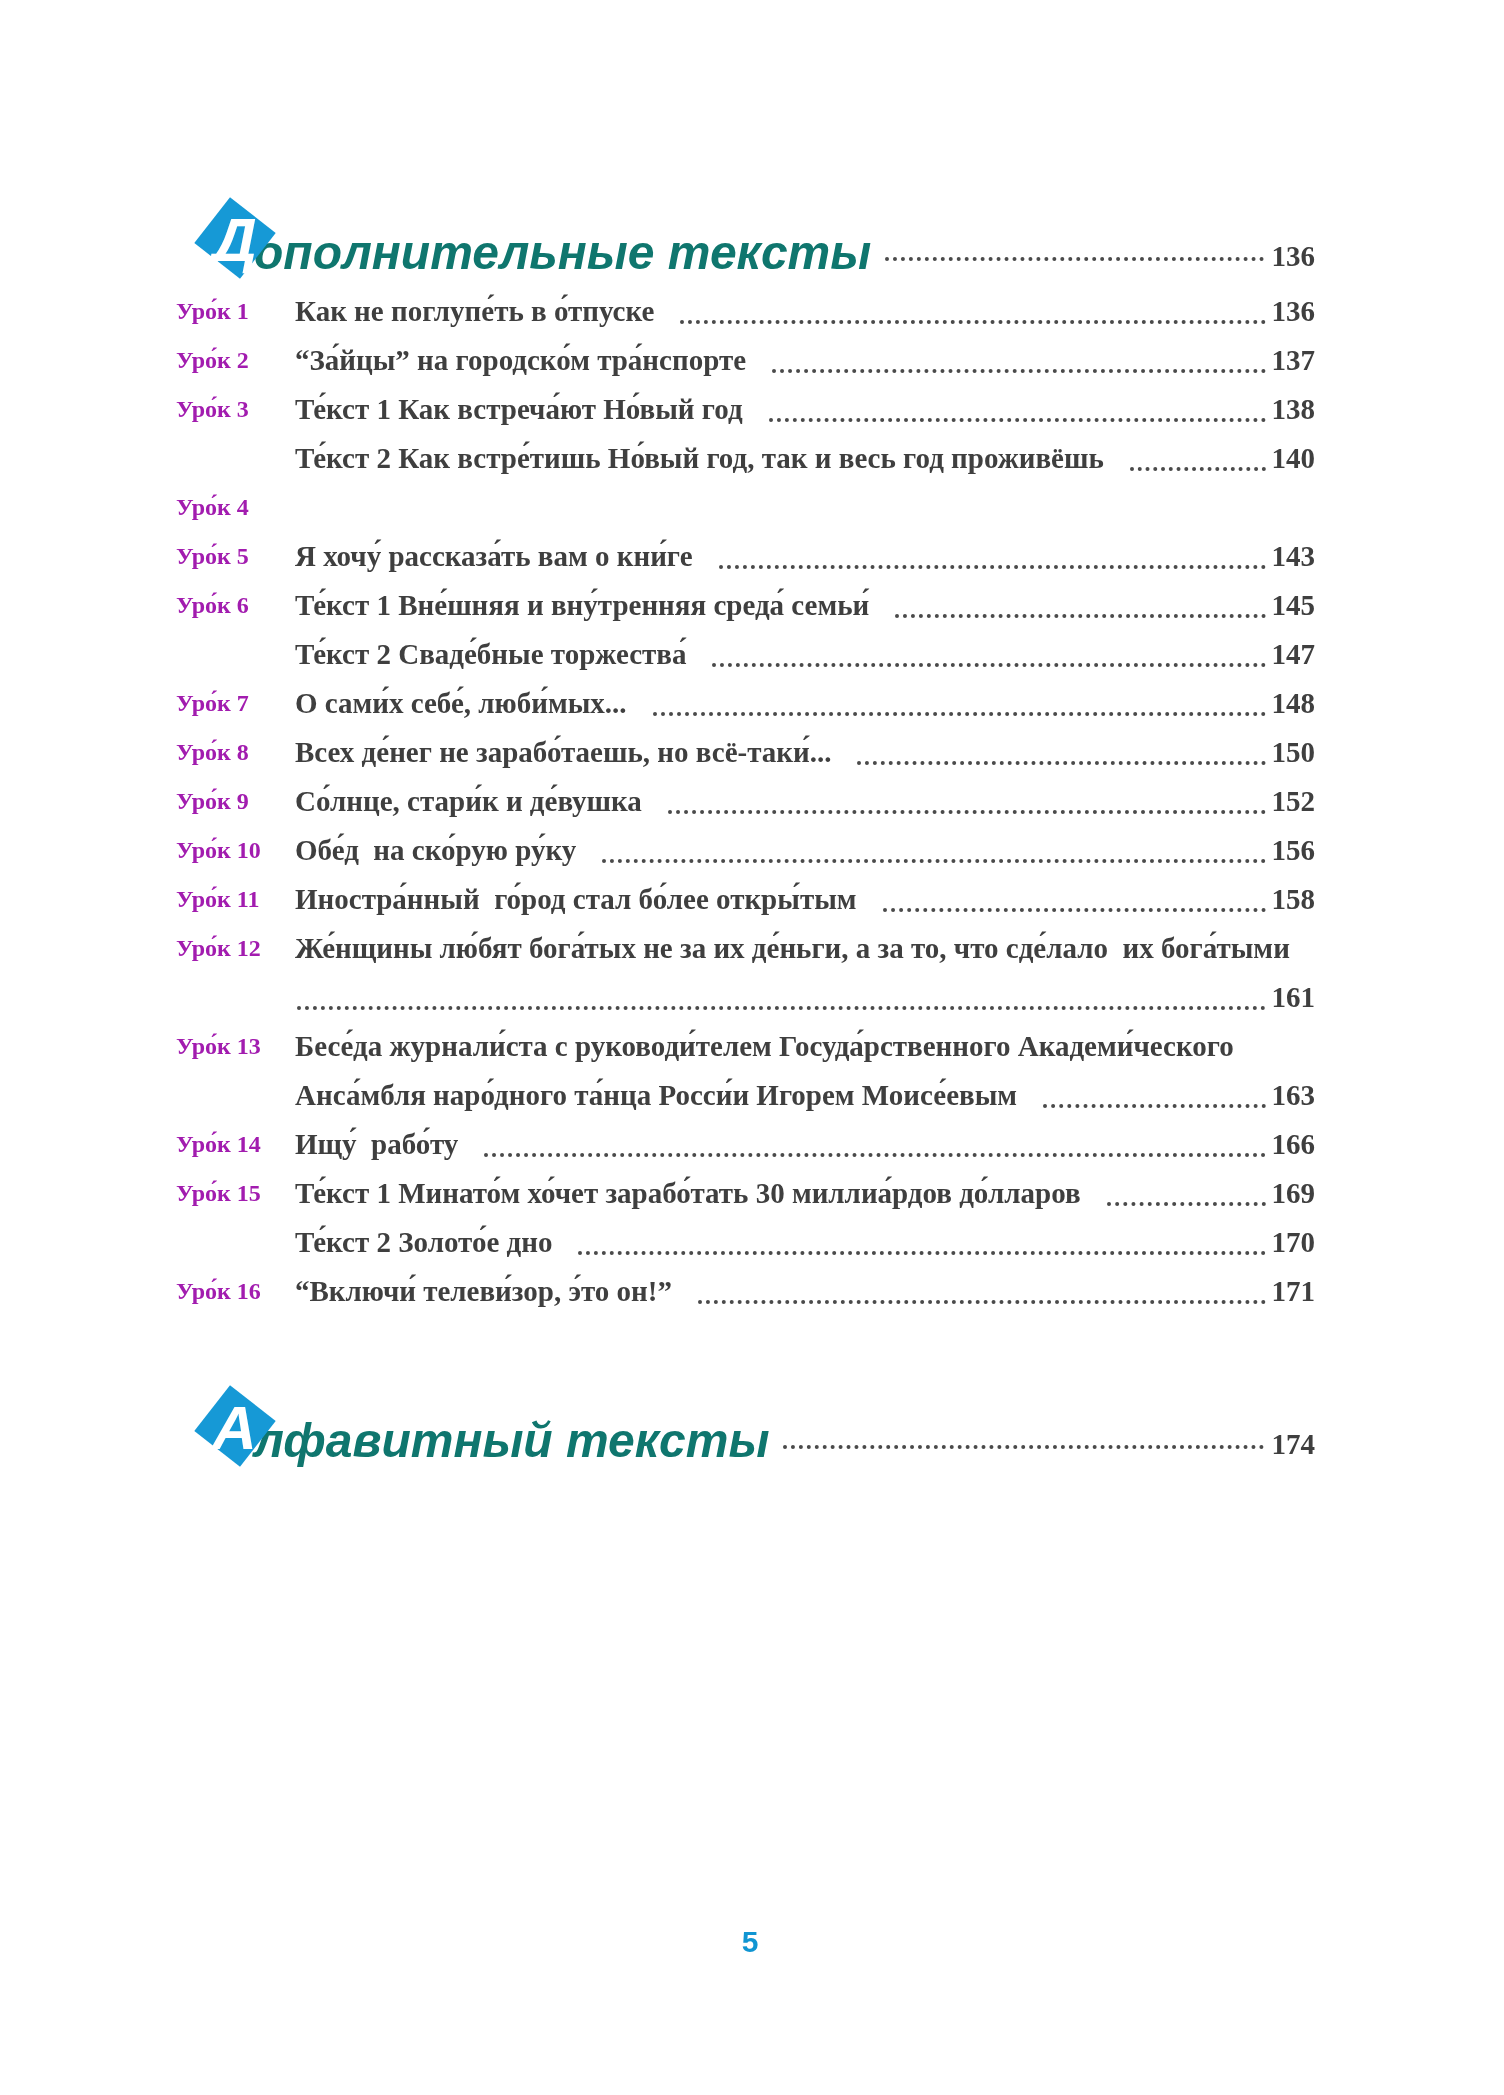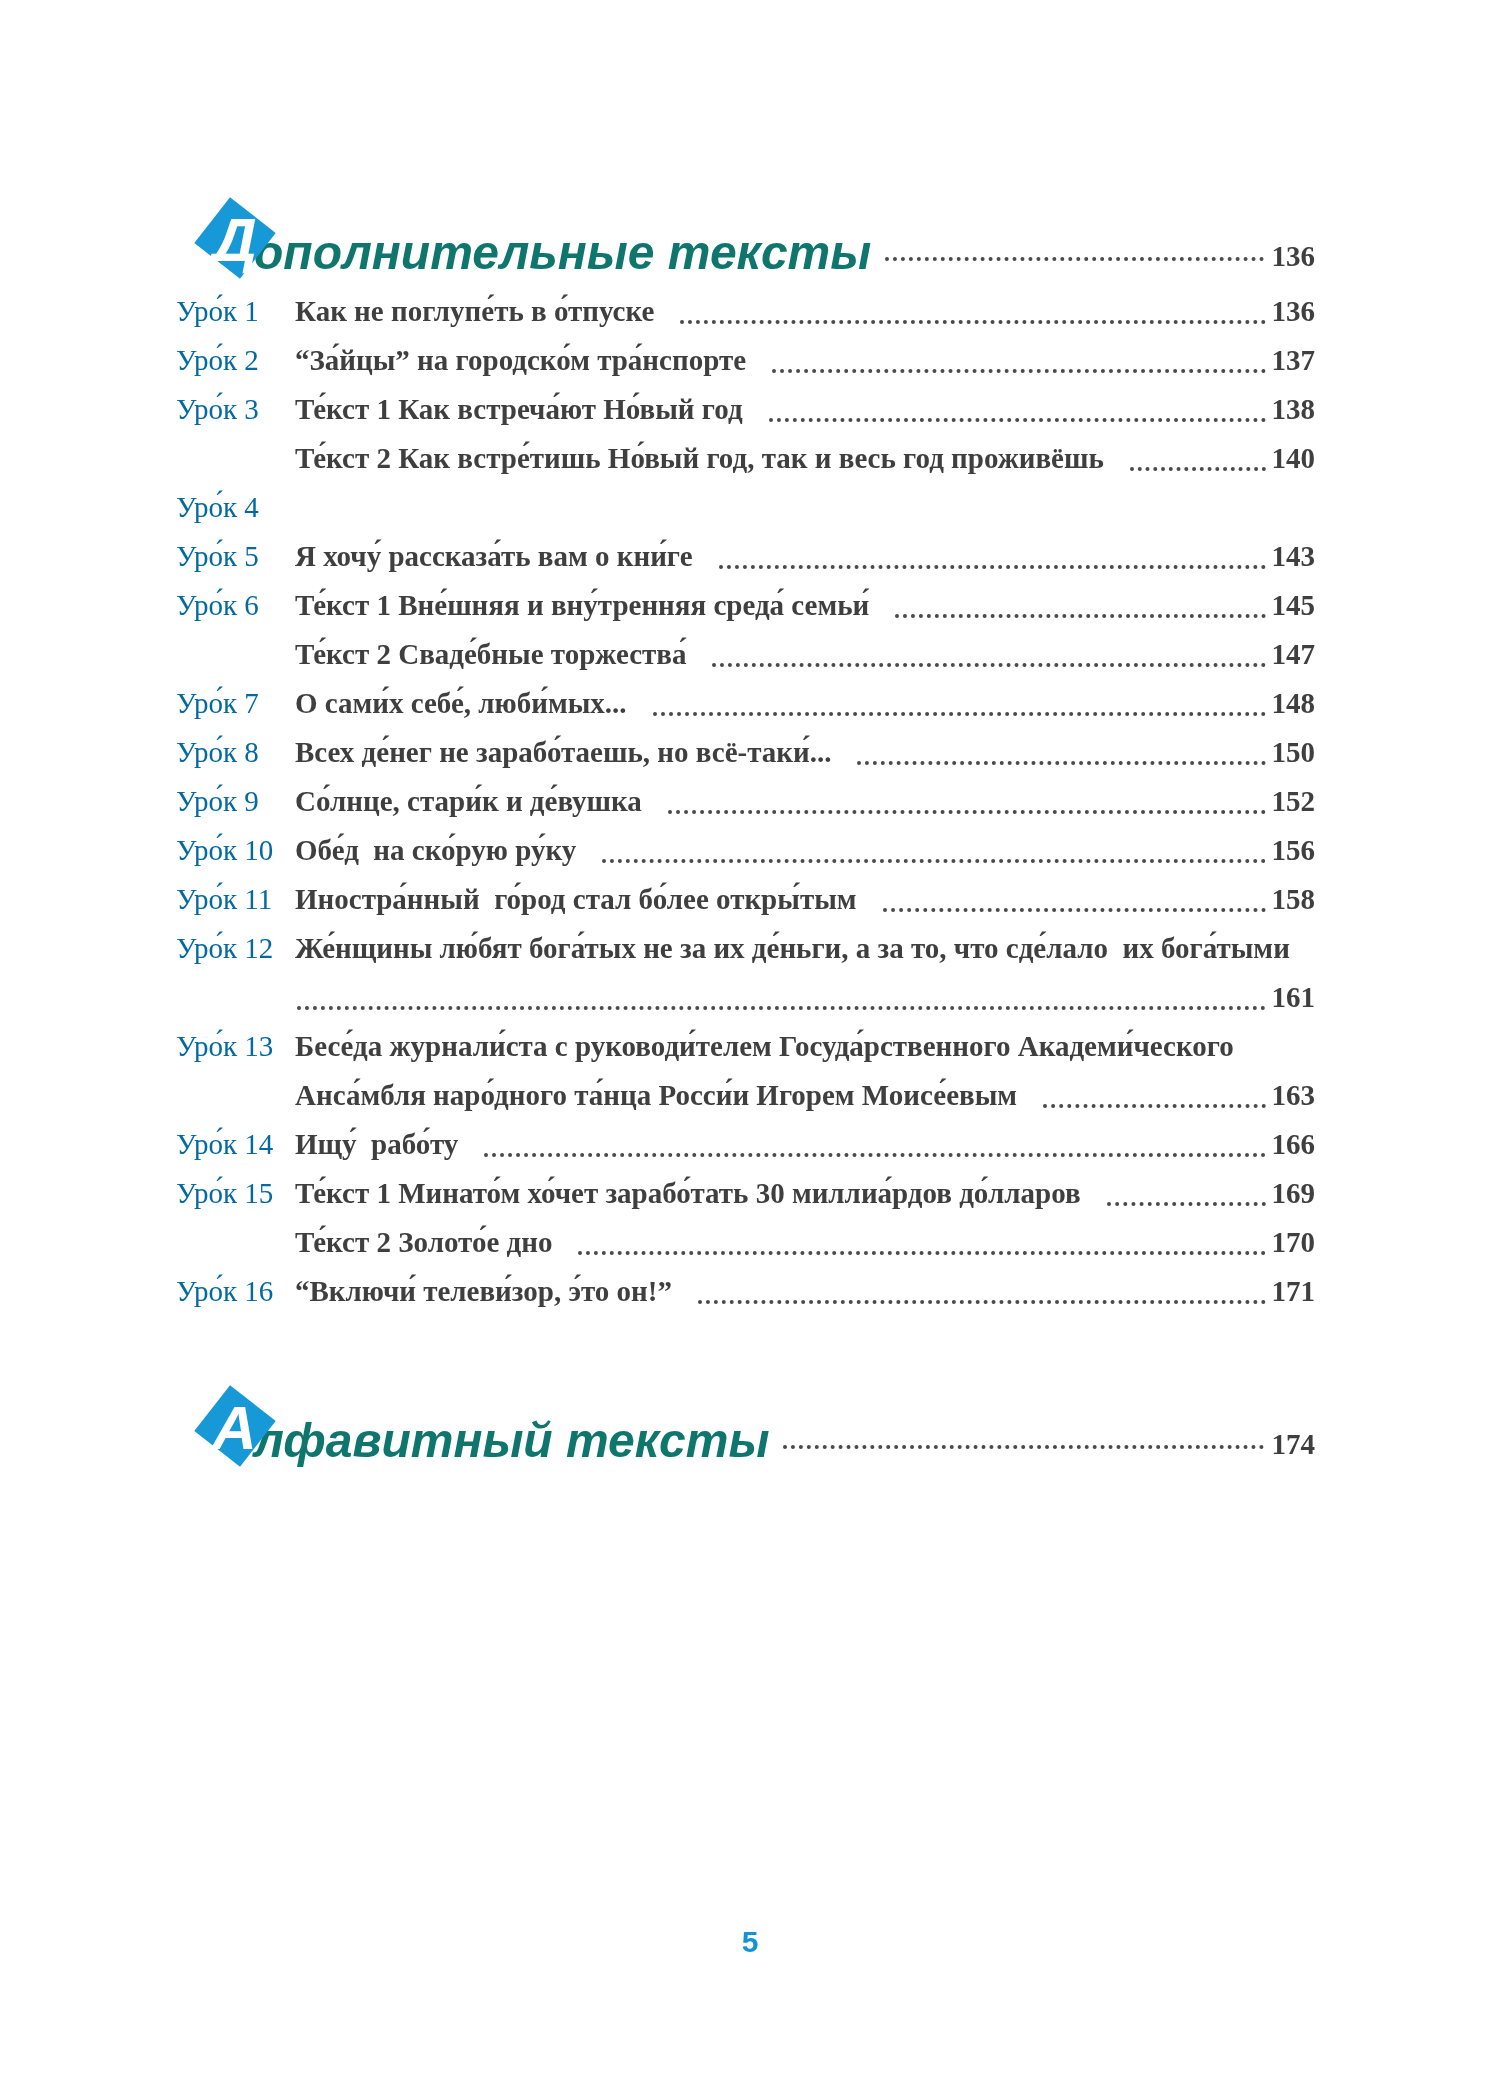--- a/index.html
+++ b/index.html
@@ -72,24 +72,24 @@
     color:#3f3f3f;
     padding-bottom:14px;
     flex:0 0 auto;
   }
   
   .entries{margin-top:0;}
   .entry-row{display:flex;}
   .entry-label{
     flex:0 0 119px;
     padding-left:26px;
-    font-weight:400;
-    font-size:29px;
+    font-weight:700;
+    font-size:24px;
     line-height:49px;
-    color:#0369a1;
+    color:#a21caf;
     white-space:nowrap;
   }
   .entry-lines{flex:1 1 auto;min-width:0;}
   .entry-line{
     display:flex;
     align-items:baseline;
     height:49px;
     line-height:49px;
   }
   .entry-title{

